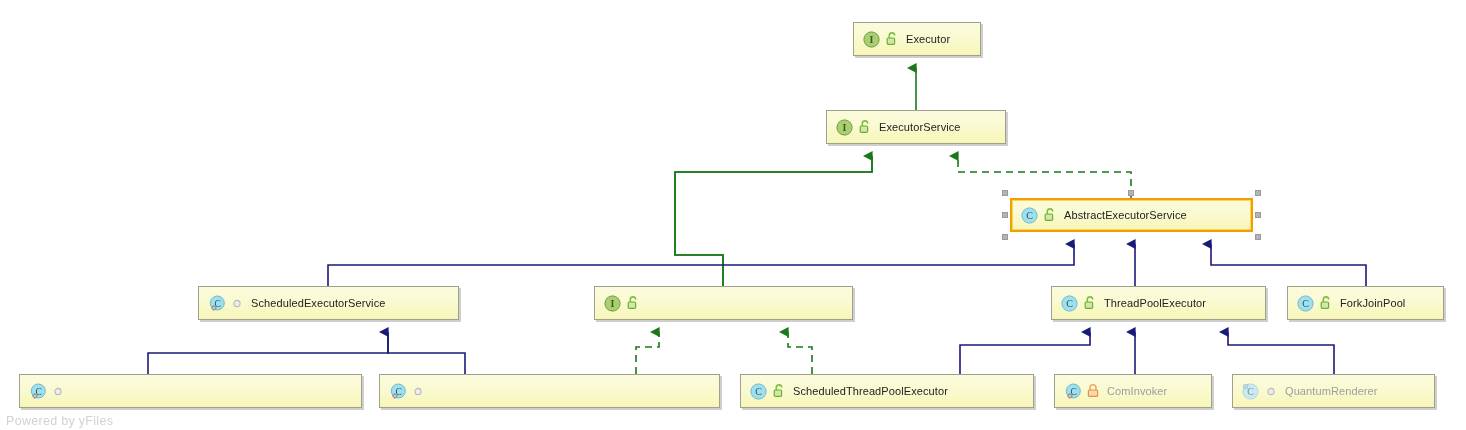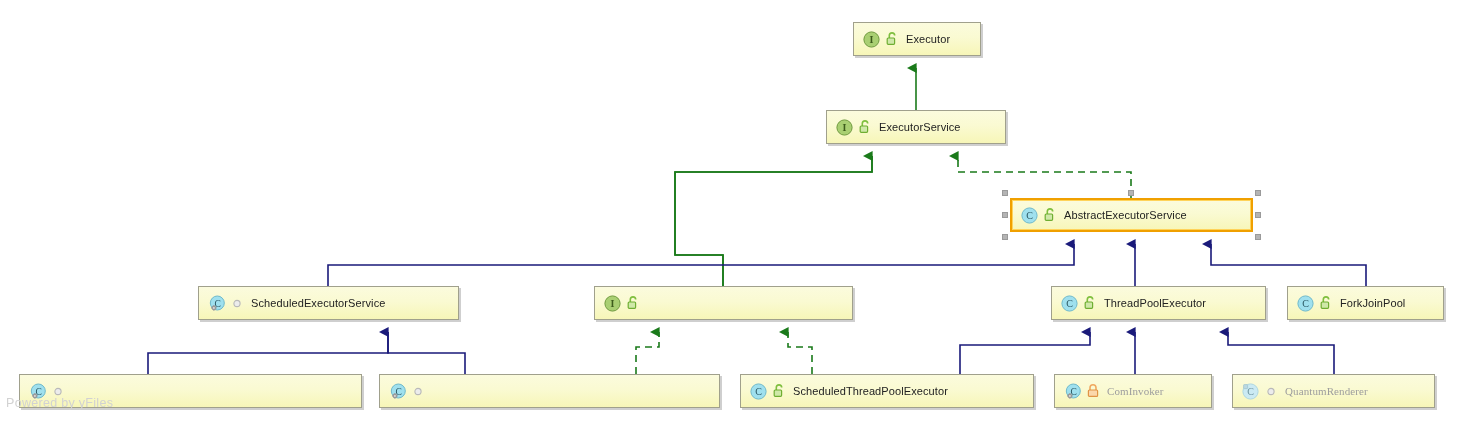--- a/index.html
+++ b/index.html
@@ -42,21 +42,20 @@
     box-shadow: 0 0 0 1px #ffd35a inset;
   }
   .node-label {
     font-size: 11px;
     color: #222222;
     letter-spacing: 0.1px;
     margin-left: 7px;
   }
   .node-label.muted {
     color: #9d9d9d;
-    font-family: Liberation Serif, serif;
   }
   .icon-stack {
     display: inline-flex;
     align-items: center;
     flex: none;
   }
   .type-icon {
     width: 17px;
     height: 17px;
     flex: none;
@@ -73,21 +72,21 @@
     position: absolute;
     width: 6px;
     height: 6px;
     background: #b4b4b4;
     border: 1px solid #9a9a9a;
     box-sizing: border-box;
   }
   #watermark {
     position: absolute;
     left: 6px;
-    top: 396px;
+    top: 414px;
     font-size: 12.5px;
     color: #d2d2d2;
     letter-spacing: 0.3px;
     user-select: none;
   }
 </style>
 </head>
 <body>
 
 <div id="diagram-canvas">

